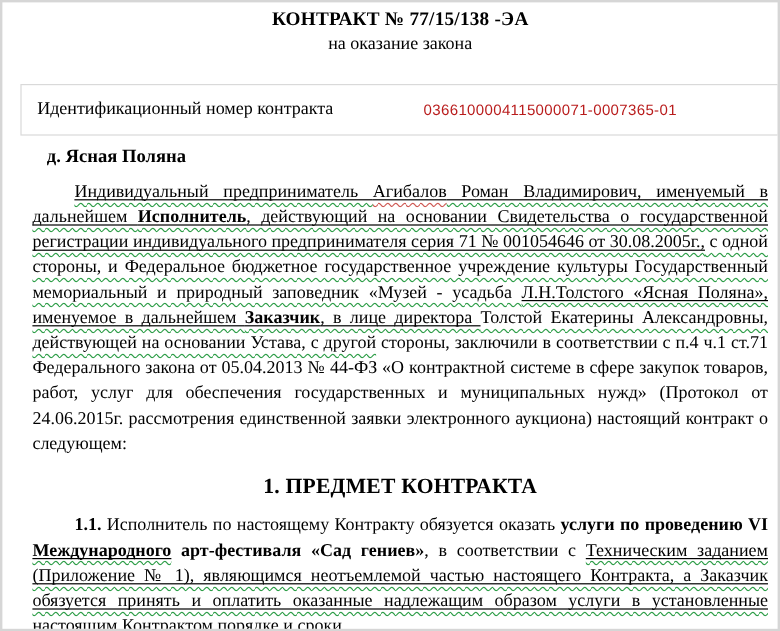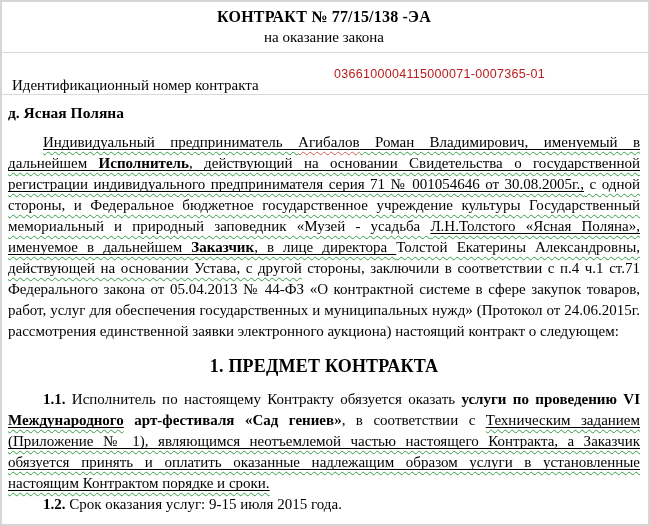--- a/index.html
+++ b/index.html
@@ -1,40 +1,40 @@
 <!DOCTYPE html>
 <html><head>
 <meta charset="utf-8">
 <style>
   html,body{margin:0;padding:0;background:#ffffff;}
   .page{
     position:relative;
     width:650px;height:526px;
     box-sizing:border-box;
     border:2px solid #d6d6d6;
-    padding:3px 8px 0 6px;
+    padding:3px 8px 0 25px;
     overflow:hidden;
     background:#ffffff;
     font-family:"Liberation Serif","DejaVu Serif",serif;
     font-size:15px;color:#000;
   }
   .title{font-size:16px;font-weight:700;text-align:center;margin-top:3px;letter-spacing:.2px;}
   .subtitle{font-size:15px;text-align:center;margin-top:3px;}
   .id-row{
-    position:relative;display:flex;align-items:flex-end;
-    height:41px;margin:6px -9px 0 -10px;
+    position:relative;display:flex;align-items:center;
+    height:41px;margin:24px -9px 0 -10px;
     border:1px solid #d9d9d9;
   }
   .id-label{padding-left:13px;font-size:15px;}
   .id-value{
     position:absolute;left:335px;top:50%;transform:translateY(-50%);
     font-family:"Liberation Sans","DejaVu Sans",sans-serif;
     font-size:12.5px;color:#b91c1c;letter-spacing:.3px;
   }
-  .place-date{display:flex;justify-content:space-between;font-weight:700;font-size:15.5px;margin-top:9px;}
+  .place-date{display:flex;justify-content:space-between;font-weight:700;font-size:15.5px;margin-top:9px;margin-left:12px;}
   .para{margin:10px 0 0;text-indent:35px;text-align:justify;line-height:21px;}
   .section-heading{margin:14px 0 12px;text-align:center;font-weight:700;font-size:18px;line-height:21px;letter-spacing:.2px;}
   .clause{margin:0;text-indent:35px;text-align:justify;line-height:21px;}
   .bold{font-weight:700;}
   .underline{
     text-decoration:underline;
     text-decoration-thickness:1px;
     text-underline-offset:2px;
     text-decoration-skip-ink:none;
   }

